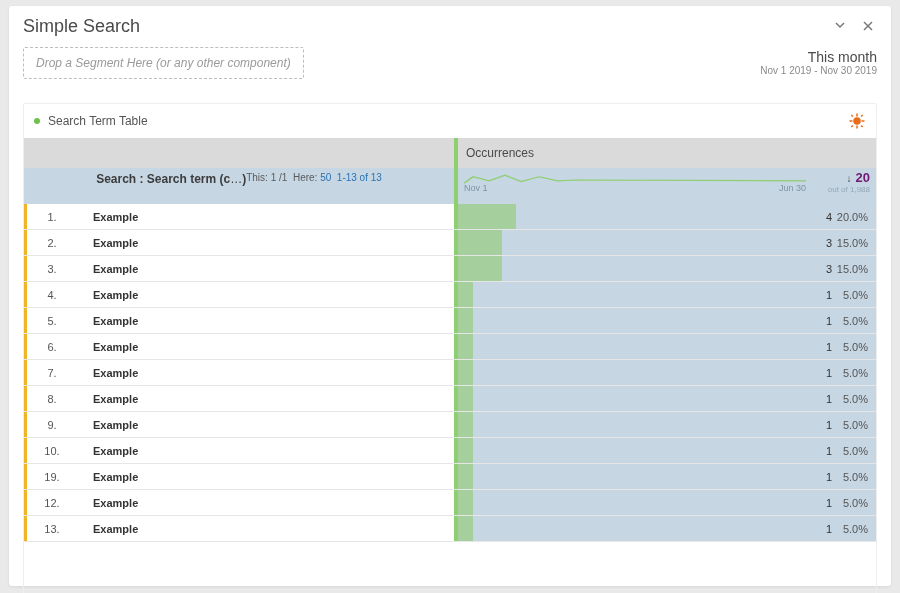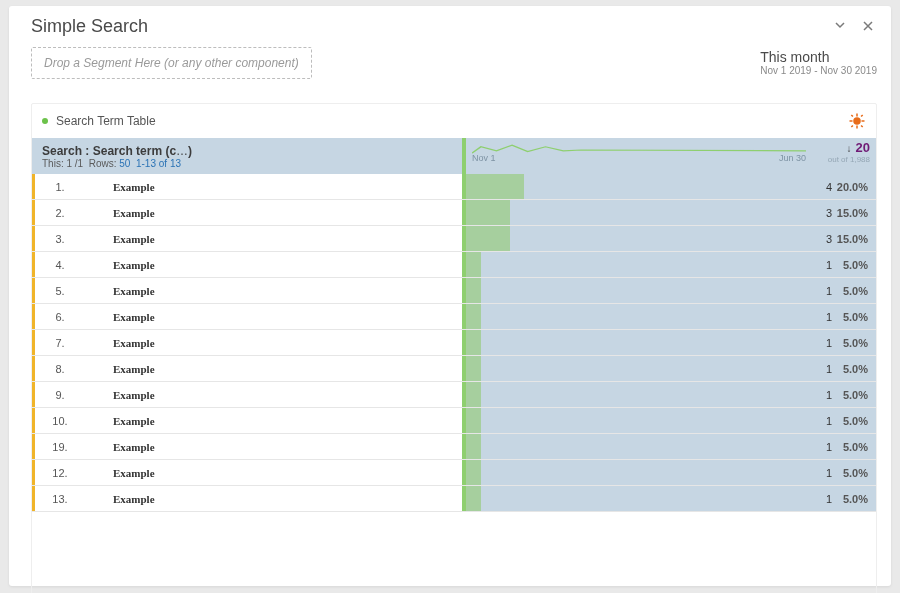--- a/index.html
+++ b/index.html
@@ -1,31 +1,31 @@
 <!DOCTYPE html>
 <html><head>
 <meta charset="utf-8">
 <style>
   * { box-sizing: border-box; }
   html, body { margin:0; padding:0; font-family: -apple-system, "Segoe UI", Helvetica, Arial, sans-serif; }
   body { background:#e9e9e9; width:900px; height:593px; overflow:hidden; position:relative; }
   .sheet {
     position:absolute; left:9px; top:6px; width:882px; height:580px;
-    background:#fff; border-radius:3px; box-shadow:0 1px 3px rgba(0,0,0,.08);padding-left:8px;
+    background:#fff; border-radius:3px; box-shadow:0 1px 3px rgba(0,0,0,.08);
   }
   .hdr { display:flex; align-items:center; padding:10px 14px 6px 14px; }
   .hdr .title { font-size:18px; color:#4a4a4a; font-weight:400; flex:1; }
   .hdr .ic { width:18px; text-align:center; color:#7a7a7a; cursor:pointer; }
   .hdr .chev { margin-right:10px; }
   .seg-row { display:flex; align-items:flex-start; padding:4px 14px 10px 14px;gap:37px; }
   .seg-drop {
     border:1px dashed #bdbdbd; border-radius:2px; padding:8px 12px; color:#9a9a9a;
     font-style:italic; font-size:12px; max-width:460px; flex:0 0 auto;
   }
-  .period { margin-left:auto; padding-top:2px; }
+  .period { margin-left:auto; text-align:right; padding-top:2px; }
   .period .big { font-size:14px; color:#4a4a4a; }
   .period .small { font-size:10px; color:#8a8a8a; }
 
   .panel {
     margin:14px 14px 0 14px; border:1px solid #eee; border-radius:2px;
     height:523px; overflow:hidden; padding:0 0 0 0;
   }
   .panel-hdr { display:flex; align-items:center; padding:8px 10px; font-size:12px; color:#555; }
   .dot { width:6px; height:6px; border-radius:50%; background:#6cc24a; margin-right:8px; }
   .panel-hdr .bug { margin-left:auto; color:#e86c1a; cursor:pointer; }
@@ -39,21 +39,21 @@
   .col-l { width:430px; }
   .col-r { flex:1; }
   .vbar { width:4px; background:#8ecf6f; height:100%; }
   .grid-head .col-l { display:flex; align-items:center; padding-left:12px; }
   .grid-head .col-r { display:flex; align-items:center; padding-left:8px; }
 
   .meta-row {
     display:flex; height:36px; background:#c6d6e3;
     font-size:11px; color:#3c3c3c; position:relative;
   }
-  .meta-row .col-l { padding:4px 10px; display:flex; flex-direction:column; justify-content:center; }
+  .meta-row .col-l { padding:4px 10px; display:flex; flex-direction:row; justify-content:center; }
   .meta-row .dim { font-weight:700; font-size:12px; }
   .meta-row .dim .lp { font-weight:400; }
   .meta-row .sub { color:#5a5a5a; font-size:10px; }
   .meta-row .sub .blue { color:#2b73b5; }
   .meta-row .col-r { position:relative; }
   .spark {
     position:absolute; left:6px; right:70px; top:4px; height:16px;
   }
   .spark svg { width:100%; height:100%; display:block; }
   .spark-lbl { position:absolute; bottom:11px; font-size:9px; color:#7e93a4; }
@@ -69,30 +69,30 @@
   .rows { }
   .row {
     display:flex; height:26px; border-bottom:1px solid #e6e6e6;
     font-size:11px; background:#fff; position:relative;
   }
   .row .col-l {
     display:flex; align-items:center; padding-left:10px; position:relative;
     border-left:3px solid #f0b429;
   }
   .row .num { width:30px; text-align:center; color:#555; }
-  .row .lbl { font-weight:700; color:#333; margin-left:38px;font-family:Liberation Serif, serif; }
+  .row .lbl { font-weight:700; color:#333; margin-left:26px; }
   .row .col-r { position:relative; background:#c6d6e3; }
   .row .bar {
     position:absolute; left:0; top:0; bottom:0; background:#a6cf9e;
   }
   .row .bar::before {
     content:""; position:absolute; left:0; top:0; bottom:0; width:4px; background:#8ecf6f;
   }
   .row .val { position:absolute; right:44px; top:0; line-height:26px; color:#333; }
-  .row .pct { position:absolute; right:8px; top:0; line-height:26px; color:#555;font-weight:bold; }
+  .row .pct { position:absolute; right:8px; top:0; line-height:26px; color:#555; }
 </style>
 </head>
 <body>
 
 <div class="sheet">
 
   <div class="hdr">
     <div class="title">Simple Search</div>
     <div class="ic chev">
       <svg width="14" height="14" viewBox="0 0 14 14">
@@ -129,31 +129,36 @@
               <rect x="4" y="4" width="3" height="2" transform="rotate(45 5.5 5)"></rect>
               <rect x="17" y="4" width="3" height="2" transform="rotate(-45 18.5 5)"></rect>
               <rect x="4" y="18" width="3" height="2" transform="rotate(-45 5.5 19)"></rect>
               <rect x="17" y="18" width="3" height="2" transform="rotate(45 18.5 19)"></rect>
             </g>
           </svg>
       </span>
     </div>
 
     <div class="grid">
+      <div class="grid-head">
+        <div class="col-l"></div>
+        <div class="vbar"></div>
+        <div class="col-r">Occurrences</div>
+      </div>
 
       <div class="meta-row">
         <div class="col-l">
           <div class="dim">
             <span>Search :</span>
             <span>Search term (c</span><span class="lp">…</span><span>)</span>
           </div>
           <div class="sub">
             <span>This:</span>
             <span>1 /1</span>
-            &nbsp;<span>Rows:</span>
+            &nbsp;<span>Here:</span>
             <span class="blue">50</span>
             &nbsp;<span class="blue">1-13 of 13</span>
           </div>
         </div>
         <div class="vbar"></div>
         <div class="col-r">
           <div class="spark">
             <svg viewBox="0 0 300 20" preserveAspectRatio="none">
               <polyline fill="none" stroke="#8ecf6f" stroke-width="1.5" points="0,14 8,6 22,11 36,4 50,12 66,6 82,11 98,10 300,11"></polyline>
             </svg>

